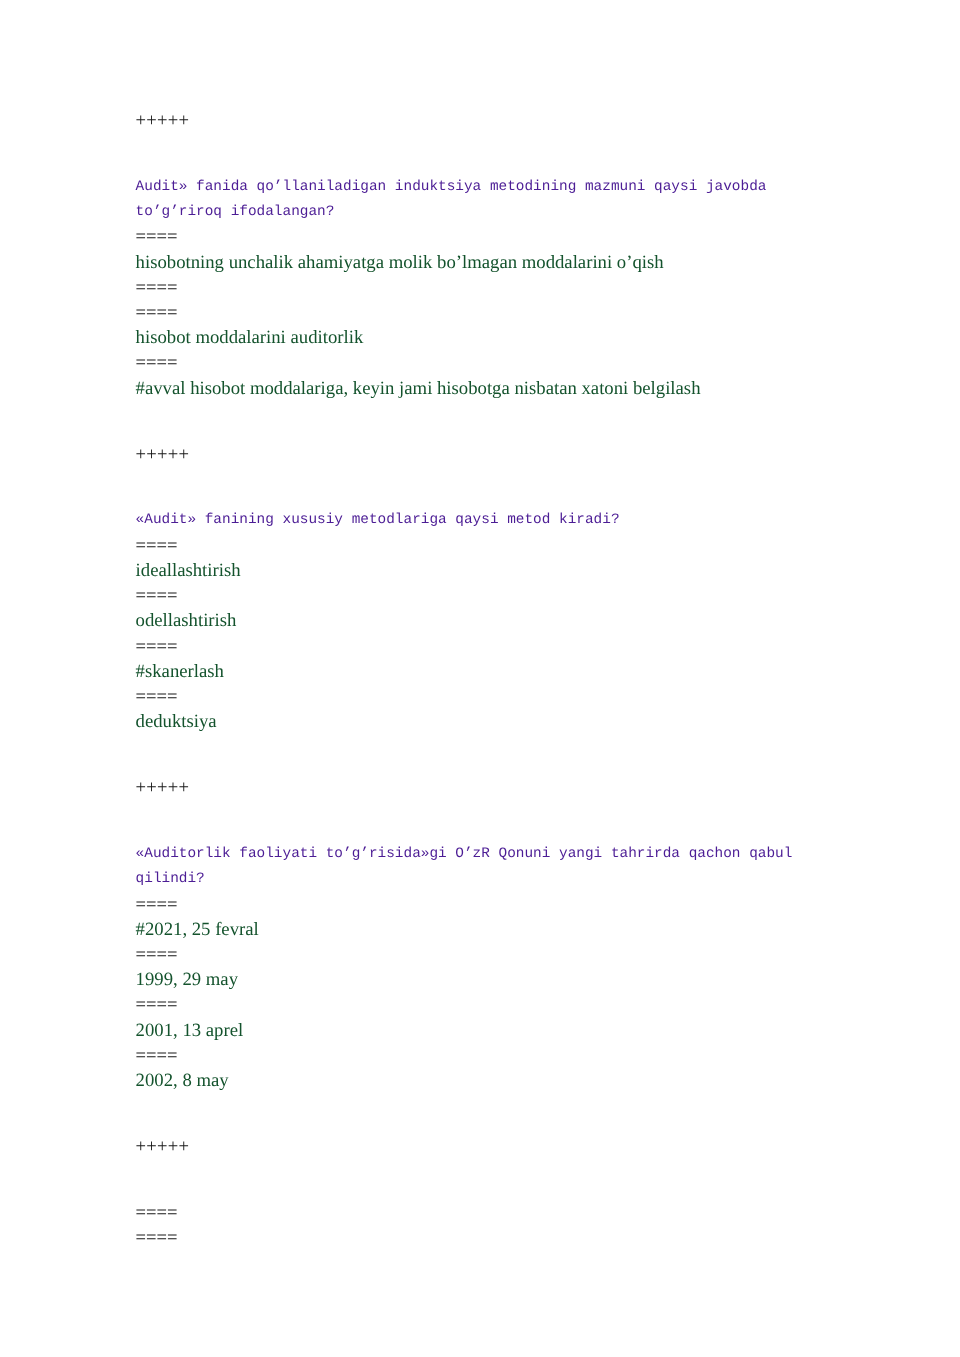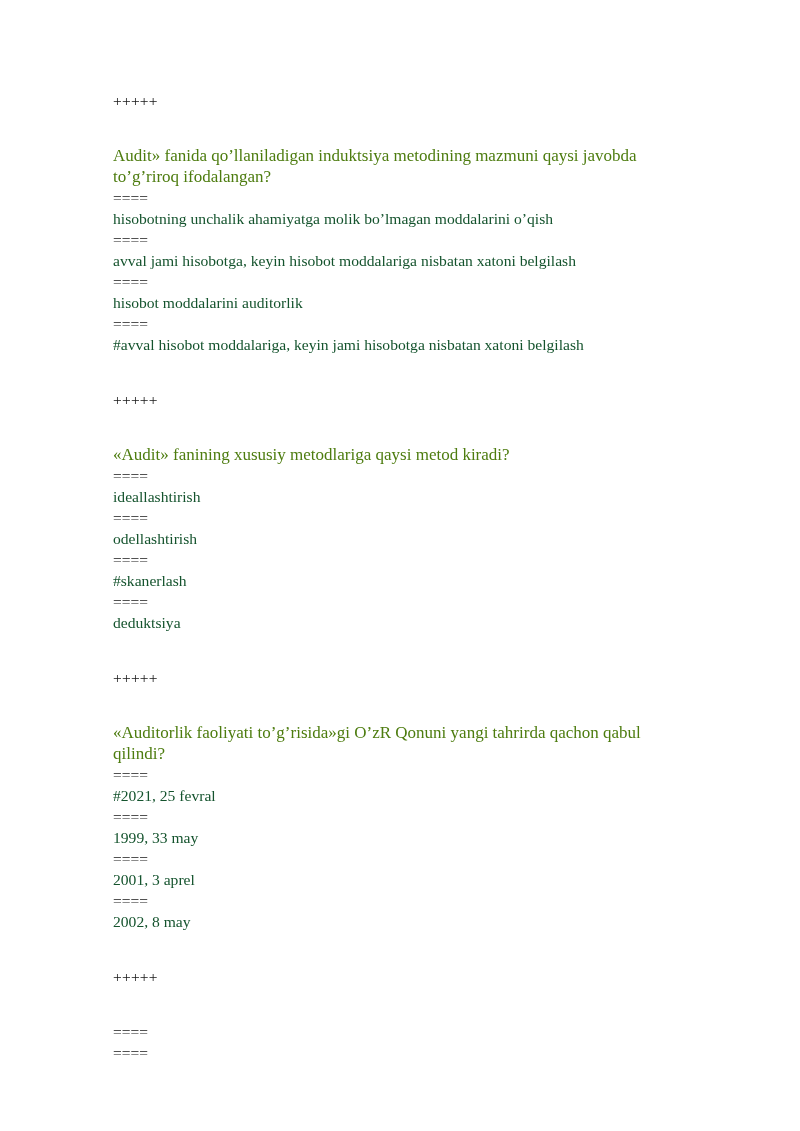--- a/index.html
+++ b/index.html
@@ -27,24 +27,25 @@
   }
   .sep {
     font-size: 15.5px;
     line-height: 26px;
     letter-spacing: 0.2px;
     color: #141414;
     margin: 0;
     white-space: pre;
   }
   .q {
-    font-size: 17px;
+    font-size: 12px;
     line-height: 21px;
-    color: #4d7c0f;
+    color: #4c1d95;
     margin: 0;
+    font-family: Liberation Mono, monospace;
   }
   .opt-sep {
     font-size: 15.5px;
     line-height: 21px;
     color: #141414;
     margin: 0;
     white-space: pre;
   }
   .opt {
     font-size: 15.6px;
@@ -64,21 +65,20 @@
 
 <div class="page">
 
   <div class="block">
     <p class="sep">+++++</p>
     <div class="gap-after-sep"></div>
     <p class="q">Audit» fanida qo’llaniladigan induktsiya metodining mazmuni qaysi javobda to’g’riroq ifodalangan?</p>
     <p class="opt-sep">====</p>
     <p class="opt">hisobotning unchalik ahamiyatga molik bo’lmagan moddalarini o’qish</p>
     <p class="opt-sep">====</p>
-    <p class="opt">avval jami hisobotga, keyin hisobot moddalariga nisbatan xatoni belgilash</p>
     <p class="opt-sep">====</p>
     <p class="opt">hisobot moddalarini auditorlik</p>
     <p class="opt-sep">====</p>
     <p class="opt">#avval hisobot moddalariga, keyin jami hisobotga nisbatan xatoni belgilash</p>
   </div>
 
   <div class="gap-before-sep"></div>
 
   <div class="block">
     <p class="sep">+++++</p>
@@ -96,23 +96,23 @@
 
   <div class="gap-before-sep"></div>
 
   <div class="block">
     <p class="sep">+++++</p>
     <div class="gap-after-sep"></div>
     <p class="q">«Auditorlik faoliyati to’g’risida»gi O’zR Qonuni yangi tahrirda qachon qabul qilindi?</p>
     <p class="opt-sep">====</p>
     <p class="opt">#2021, 25 fevral</p>
     <p class="opt-sep">====</p>
-    <p class="opt">1999, 33 may</p>
+    <p class="opt">1999, 29 may</p>
     <p class="opt-sep">====</p>
-    <p class="opt">2001, 3 aprel</p>
+    <p class="opt">2001, 13 aprel</p>
     <p class="opt-sep">====</p>
     <p class="opt">2002, 8 may</p>
   </div>
 
   <div class="gap-before-sep"></div>
 
   <div class="block">
     <p class="sep">+++++</p>
     <div class="gap-after-sep"></div>
     <p class="opt-sep">====</p>

